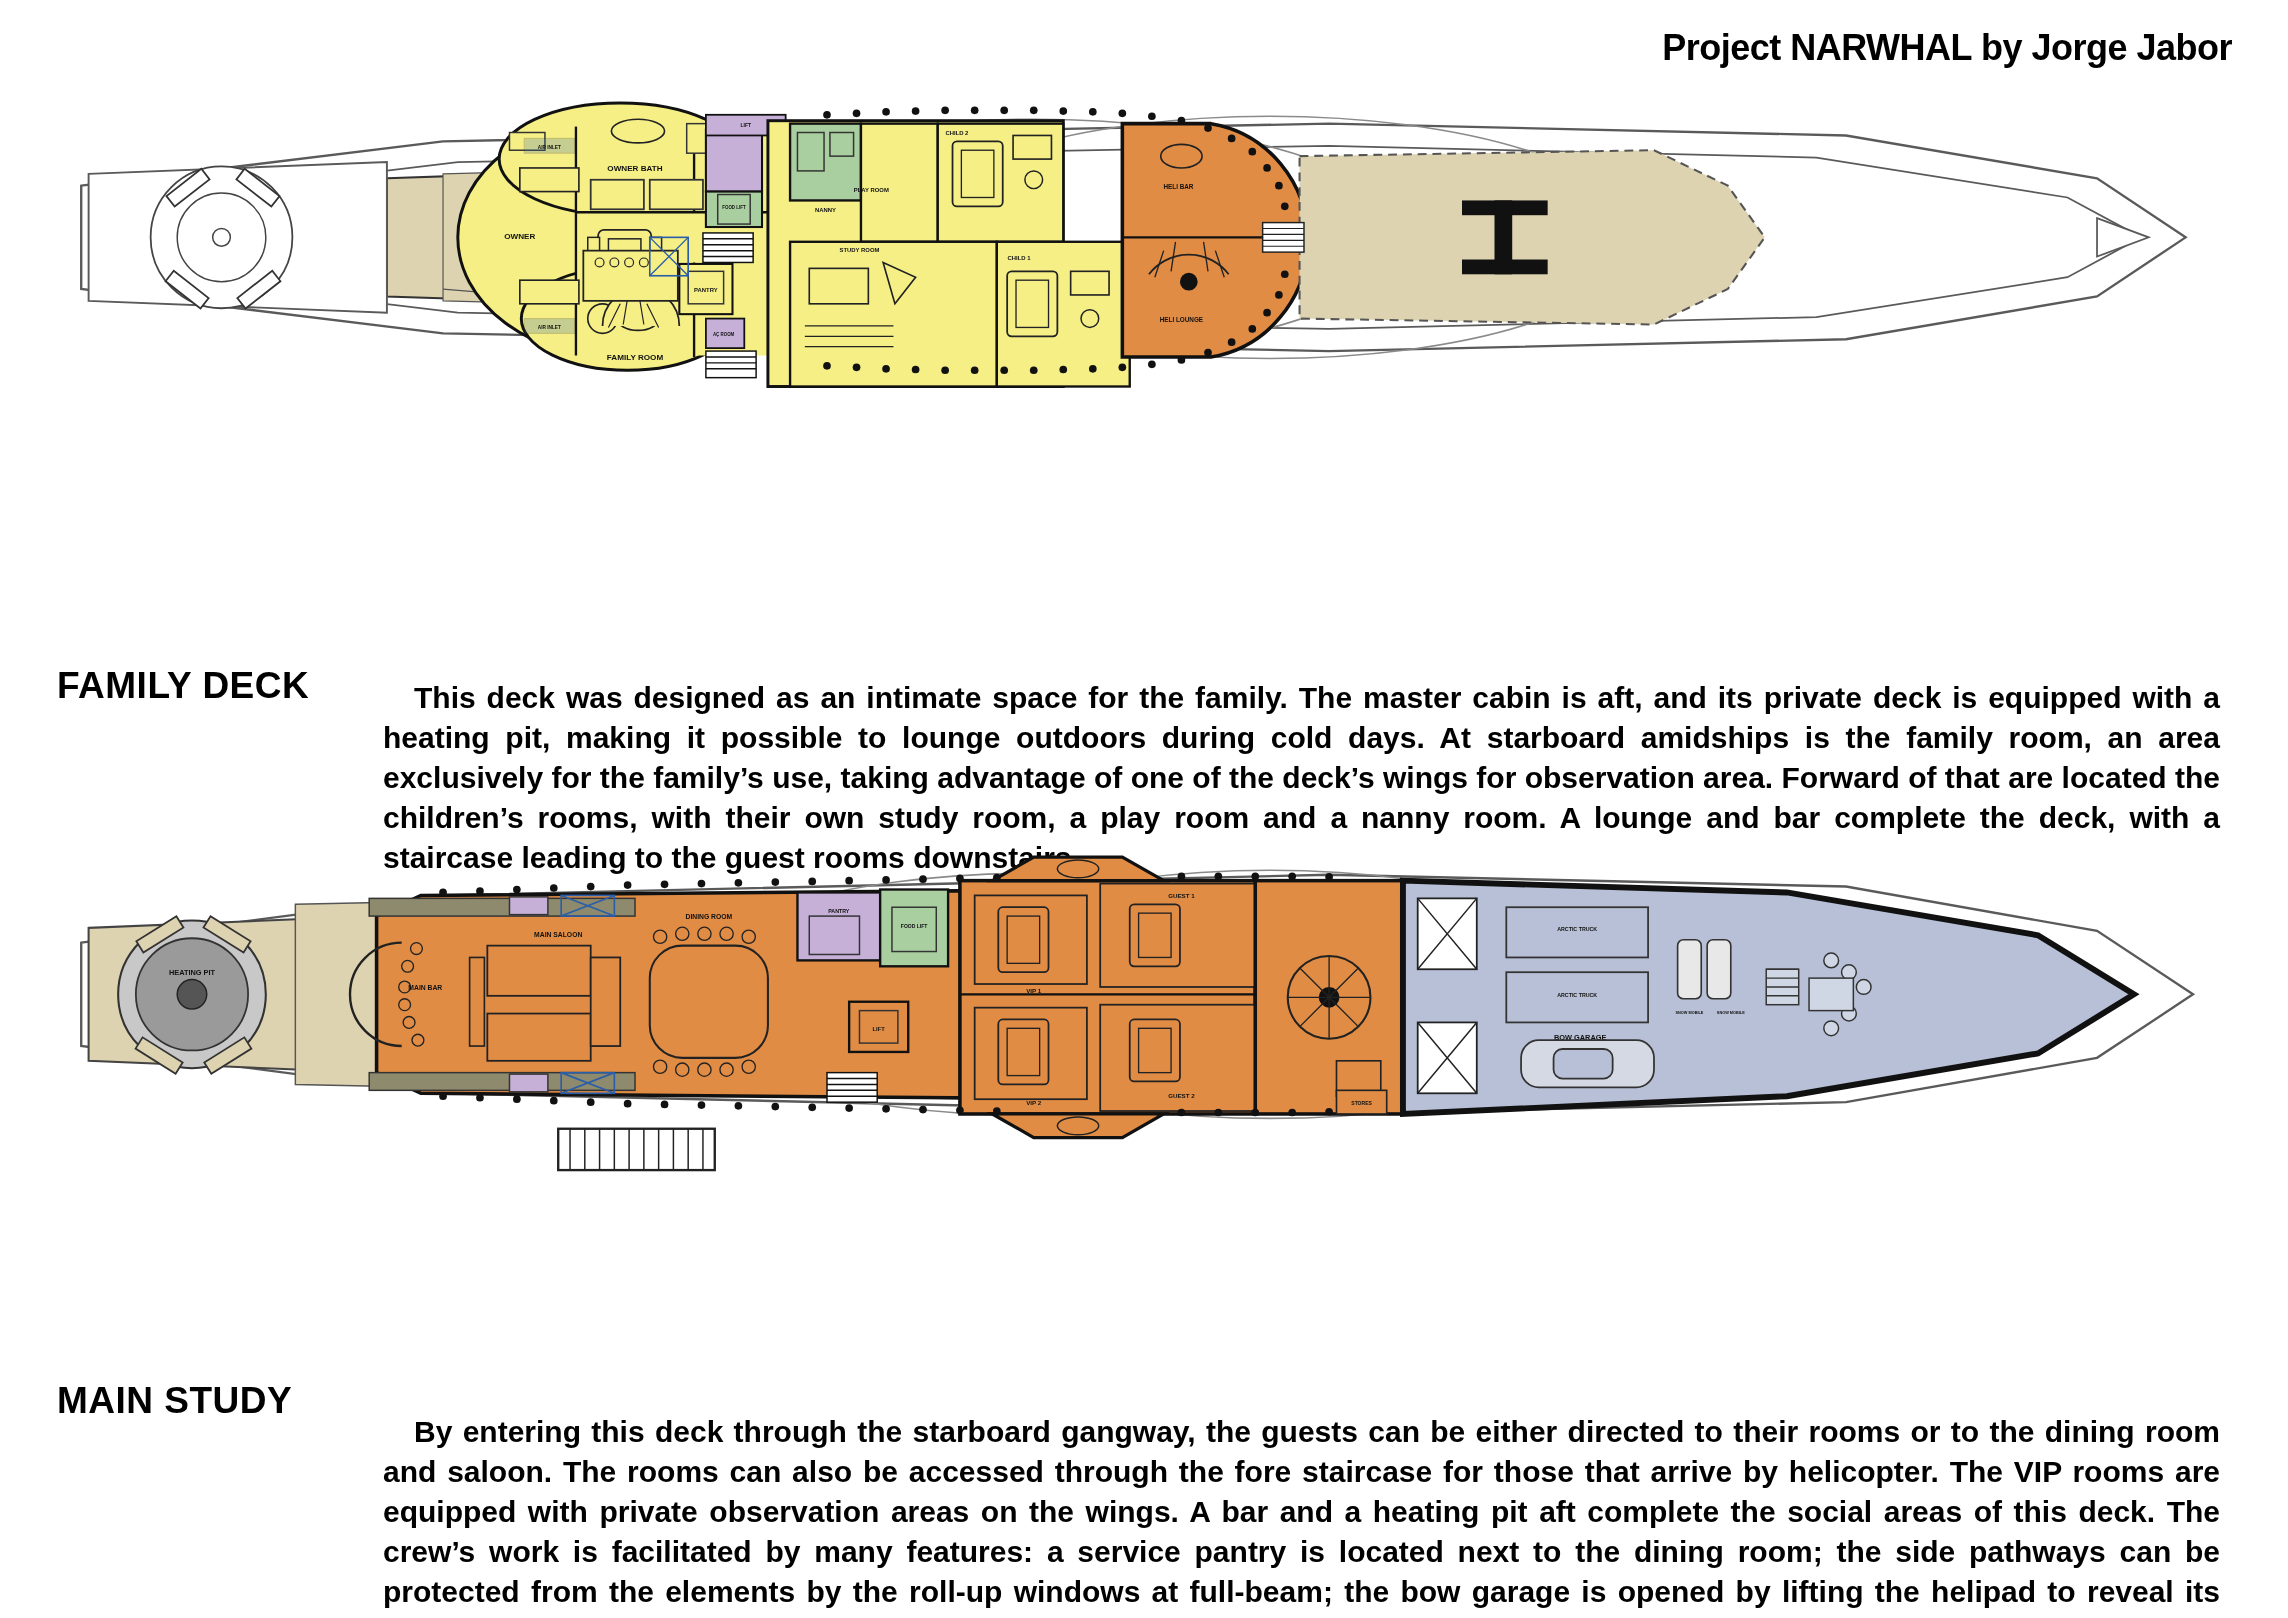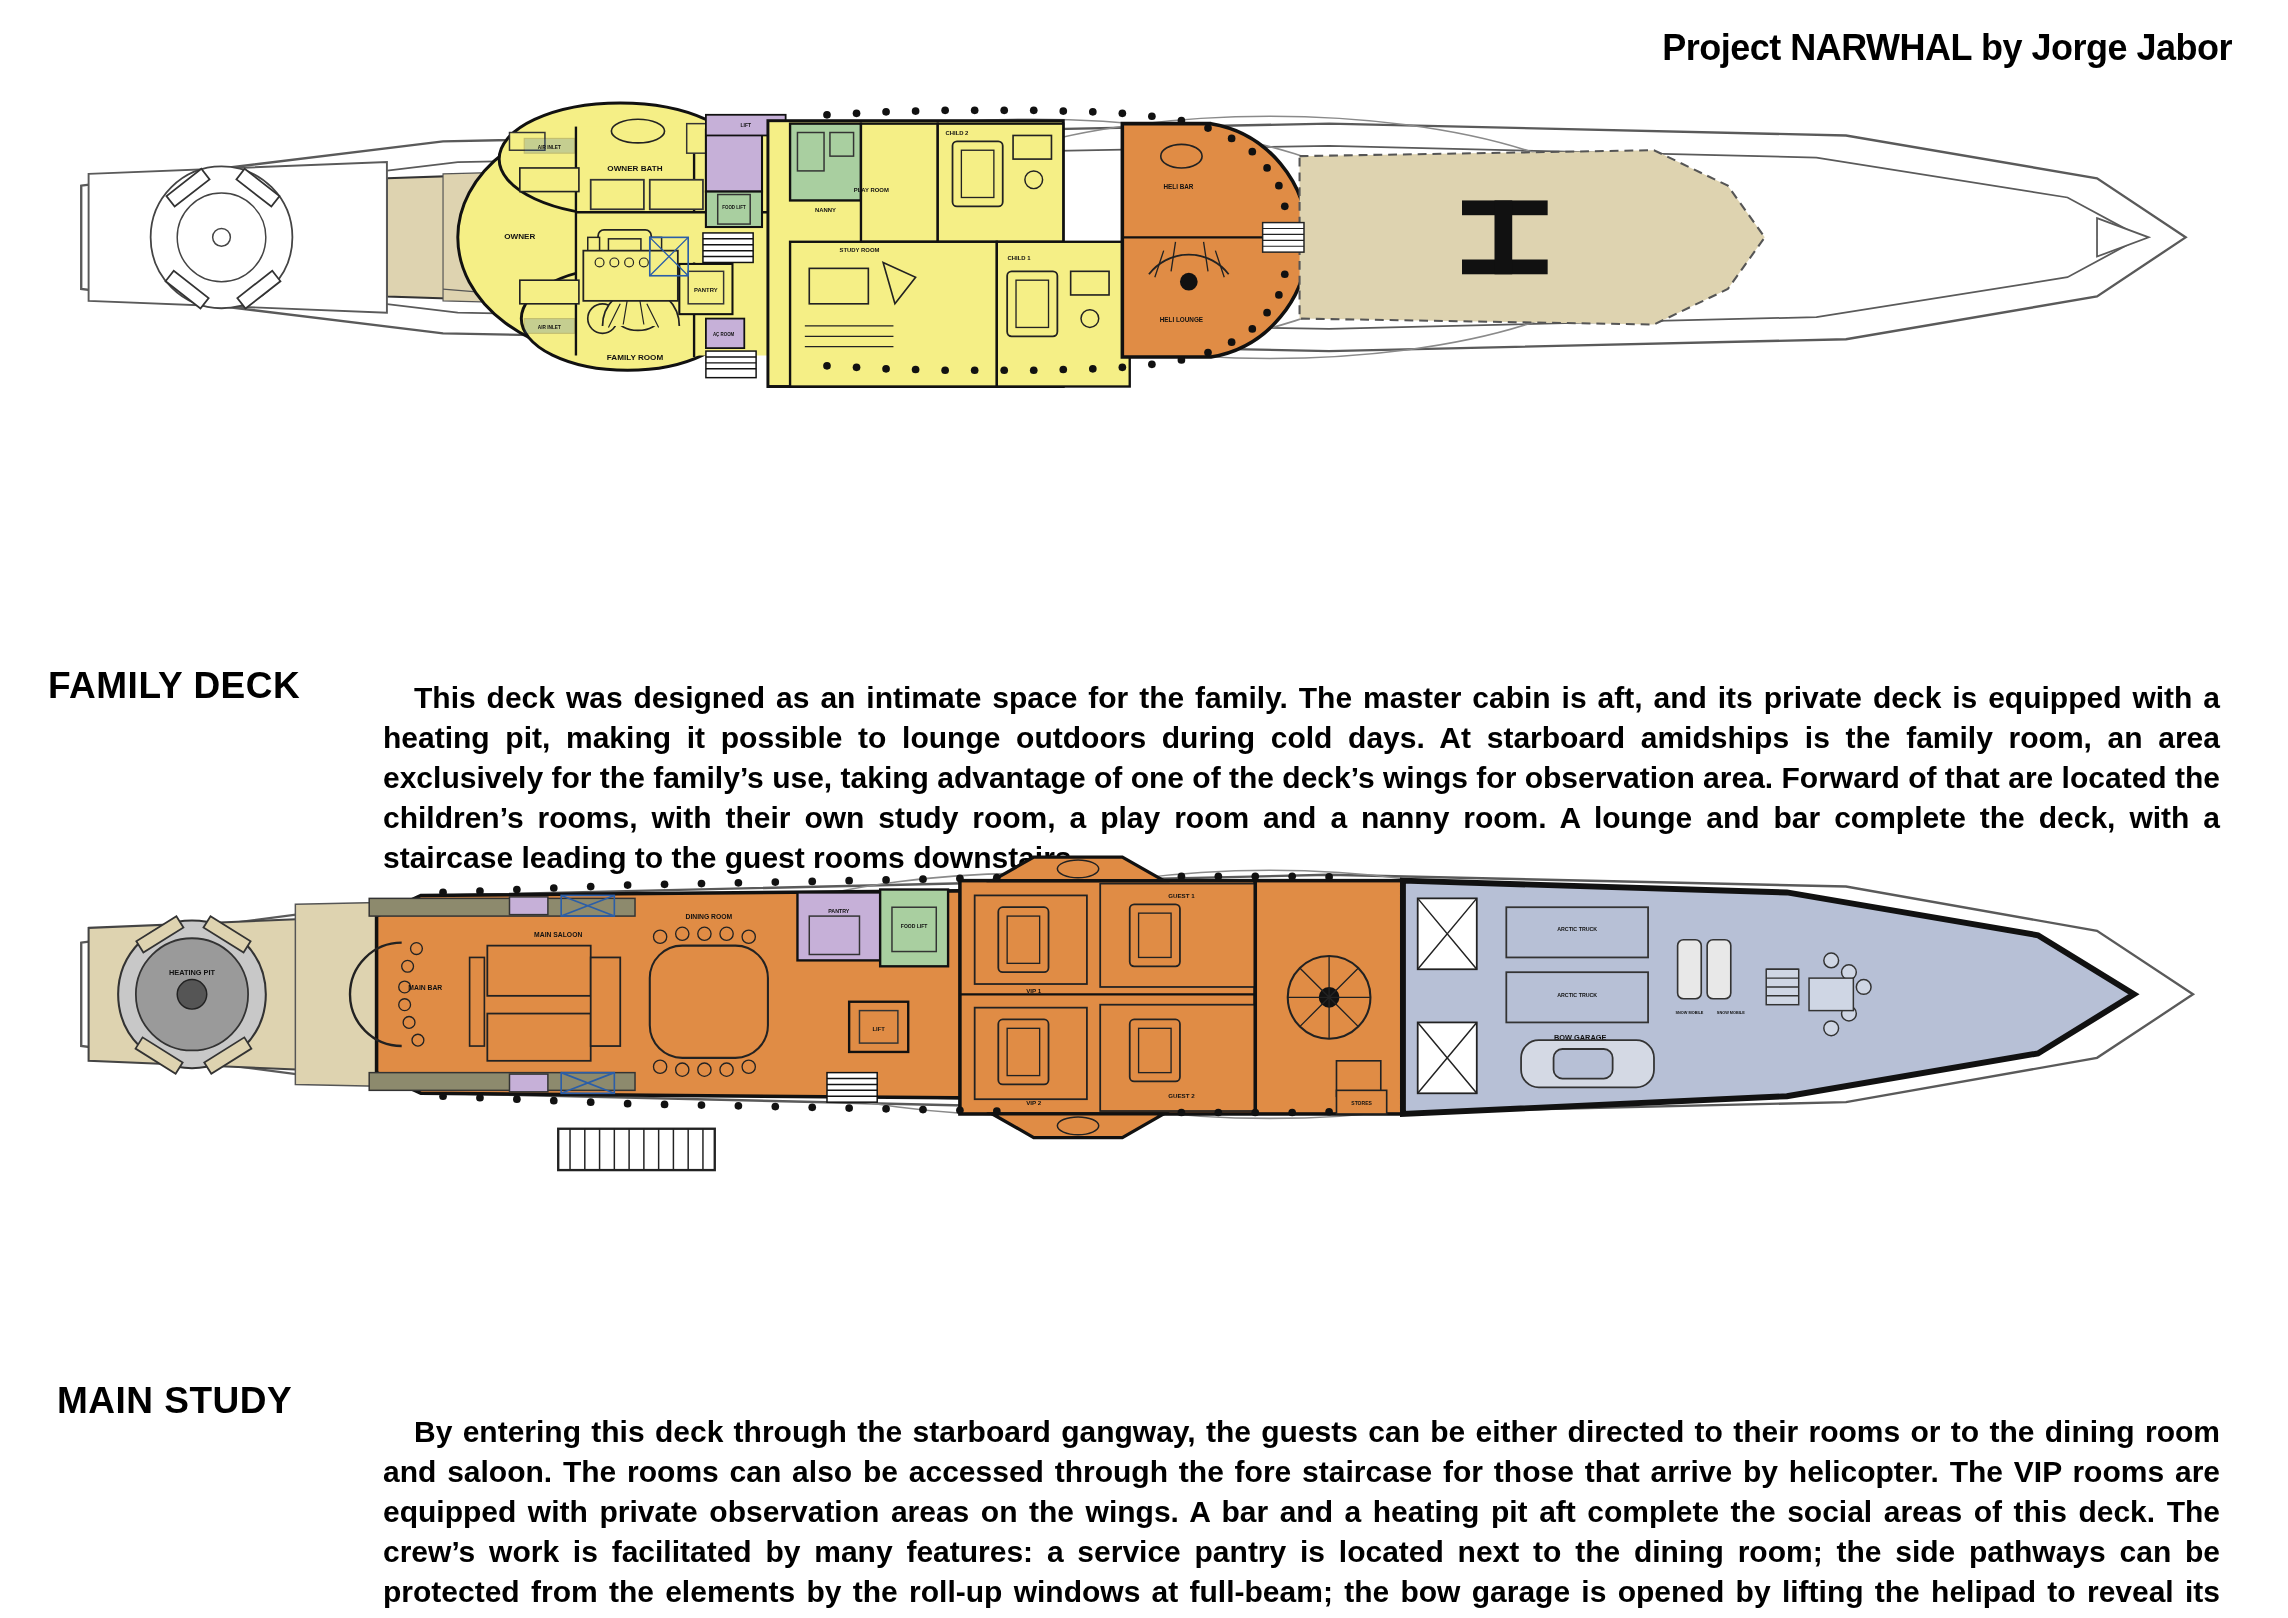--- a/index.html
+++ b/index.html
@@ -239,21 +239,21 @@
           <circle cx="834" cy="166" r="2.6"></circle>
       <circle cx="848" cy="157" r="2.6"></circle>
           <circle cx="858" cy="146" r="2.6"></circle>
           <circle cx="866" cy="134" r="2.6"></circle>
       <circle cx="870" cy="120" r="2.6"></circle>
     </g>
   </g>
 </svg>
 </div>
 
-<div class="deck-label" style="left:48px;top:665px;">FAMILY DECK</div>
+<div class="deck-label" style="left:57px;top:665px;">FAMILY DECK</div>
 <div class="deck-text" style="left:369px;top:678px;width:1837px;"><span class="indent"></span><span>This deck was designed as an intimate space for the family. The master cabin is aft, and its private deck is equipped with a heating pit, making it possible to lounge outdoors during cold days. At starboard amidships is the family room, an area exclusively for the family’s use, taking advantage of one of the deck’s wings for observation area. Forward of that are located the children’s rooms, with their own study room, a play room and a nanny room. A lounge and bar complete the deck, with a staircase leading to the guest rooms downstairs.</span></div>
 
 <div class="plan" style="left:0px;top:854px;">
 <svg width="2289" height="517" viewBox="0 0 1550 350" xmlns="http://www.w3.org/2000/svg">
   <g>
     <path d="M55 60 L300 28 L900 14 L1250 22 L1420 52 L1485 95 L1420 138 L1250 168 L900 176 L300 162 L55 130 Z" fill="#ffffff" stroke="#5a5a5a" stroke-width="1.6"></path>
     <ellipse cx="700" cy="95" rx="250" ry="82" fill="none" stroke="#8a8a8a" stroke-width="1.1"></ellipse>
     <ellipse cx="860" cy="95" rx="250" ry="84" fill="none" stroke="#8a8a8a" stroke-width="1.1"></ellipse>
   </g>
 

